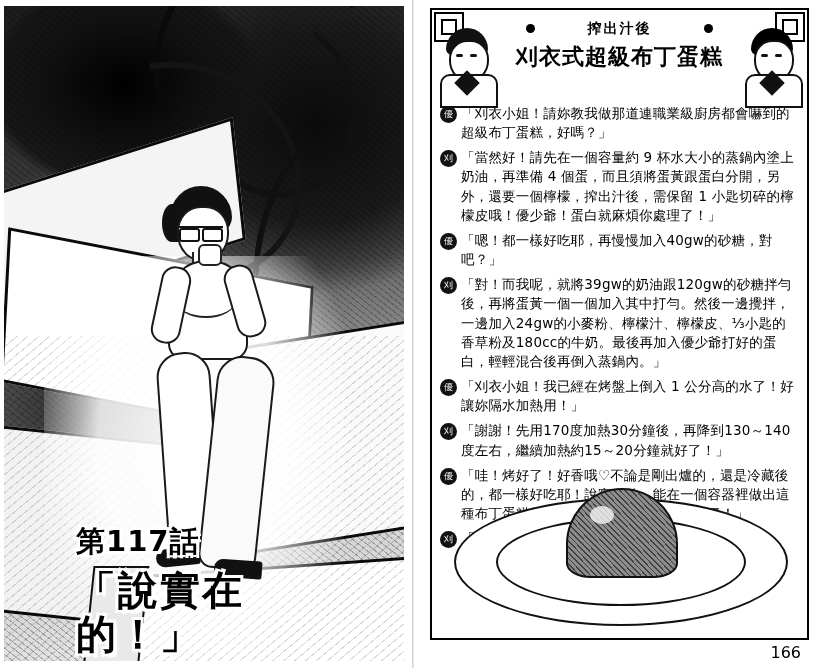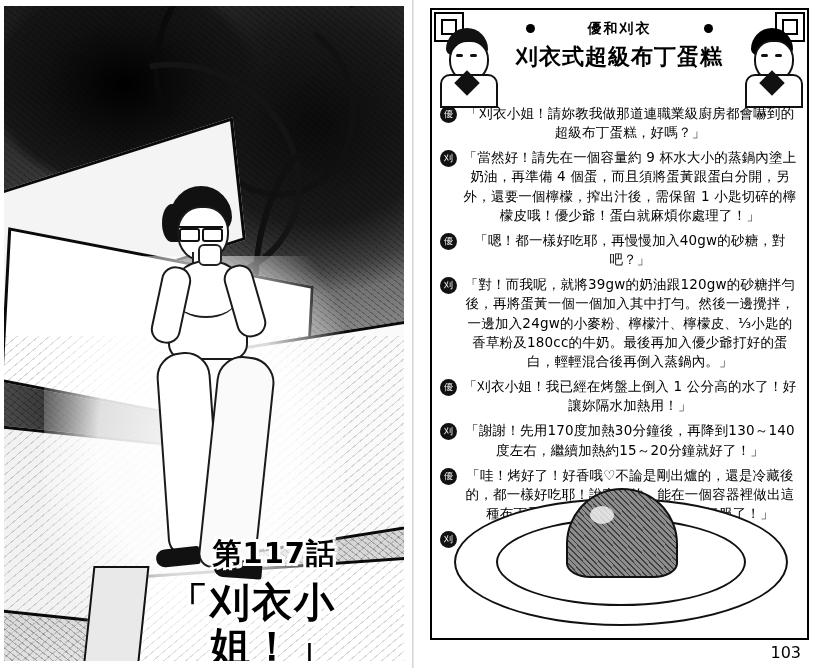--- a/index.html
+++ b/index.html
@@ -160,24 +160,24 @@
   }
   .pillar {
     position: absolute; left: 84px; top: 560px; width: 52px; height: 100px;
     background: #e9e9e9; border: 2px solid #111; transform: skewX(-6deg);
   }
 
   
   .title-block {
     position: absolute;
     left: 72px;
-    top: 528px;
+    top: 516px;
     width: 260px;
     z-index: 6;
-    text-align: right;
+    text-align: left;
   }
   .chapter-no {
     font-family: "DejaVu Sans", sans-serif;
     font-weight: bold;
     font-size: 29px;
     color: #000;
     letter-spacing: 1px;
     text-shadow:
       2px 0 0 #fff, -2px 0 0 #fff, 0 2px 0 #fff, 0 -2px 0 #fff,
       3px 3px 0 #fff, -3px -3px 0 #fff, 3px -3px 0 #fff, -3px 3px 0 #fff;
@@ -312,21 +312,20 @@
     margin-top: 2px;
     font-family: "DejaVu Sans", sans-serif;
   }
   .speech {
     flex: 1 1 auto;
     font-family: "DejaVu Sans", sans-serif;
     font-size: 13.5px;
     line-height: 1.42;
     color: #000;
     letter-spacing: 0.2px;
-    text-align: center;
   }
 
   
   .cake-art {
     position: absolute;
     left: 40px;
     bottom: 42px;
     width: 330px;
     height: 150px;
   }
@@ -413,21 +412,21 @@
         <div class="fg-legs">
           <div class="fg-leg1"></div>
           <div class="fg-leg2"></div>
           <div class="fg-shoe1"></div>
           <div class="fg-shoe2"></div>
         </div>
       </div>
 
       <div class="title-block">
         <div class="chapter-no">第117話</div>
-        <div class="chapter-title">「刈衣小姐！」</div>
+        <div class="chapter-title">「說實在的！」</div>
       </div>
     </div>
   </div>
 
   <div class="gutter"></div>
 
   <div class="right-page">
     <div class="recipe-border"></div>
 
     <div class="corner c-tl">
@@ -442,21 +441,21 @@
         <div class="chef-hair"></div>
         <div class="chef-face"></div>
         <div class="chef-eye l"></div>
         <div class="chef-eye r"></div>
         <div class="chef-body"></div>
         <div class="chef-collar"></div>
       </div>
 
       <div class="dot dot-l"></div>
       <div class="dot dot-r"></div>
-      <div class="head-sub">優和刈衣</div>
+      <div class="head-sub">搾出汁後</div>
       <div class="head-title">刈衣式超級布丁蛋糕</div>
 
       <div class="chef chef-right">
         <div class="chef-hair"></div>
         <div class="chef-face"></div>
         <div class="chef-eye l"></div>
         <div class="chef-eye r"></div>
         <div class="chef-body"></div>
         <div class="chef-collar"></div>
       </div>
@@ -498,15 +497,15 @@
     </div>
 
     <div class="cake-art">
       <div class="plate-outer"></div>
       <div class="plate-inner"></div>
       <div class="pudding">
         <div class="pudding-hl"></div>
       </div>
     </div>
 
-    <div class="page-number">103</div>
+    <div class="page-number">166</div>
   </div>
 </div>
 
 </body></html>

